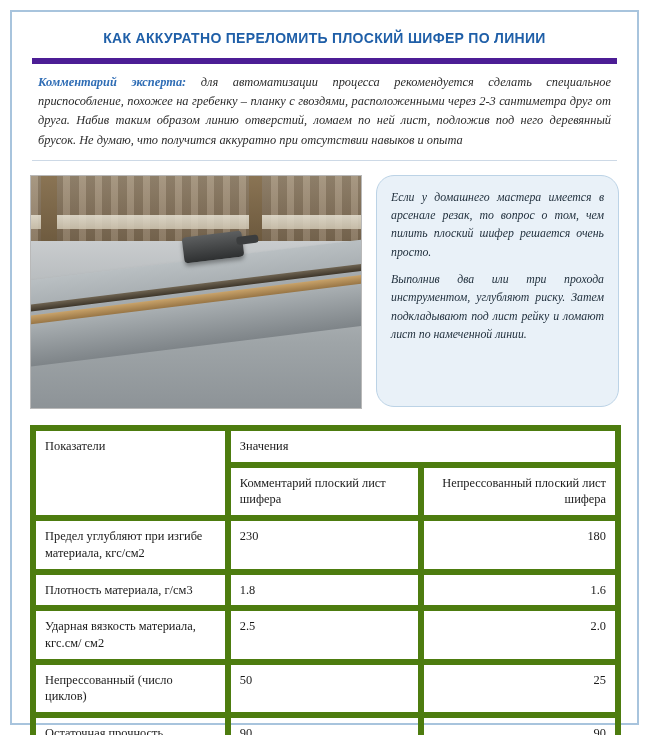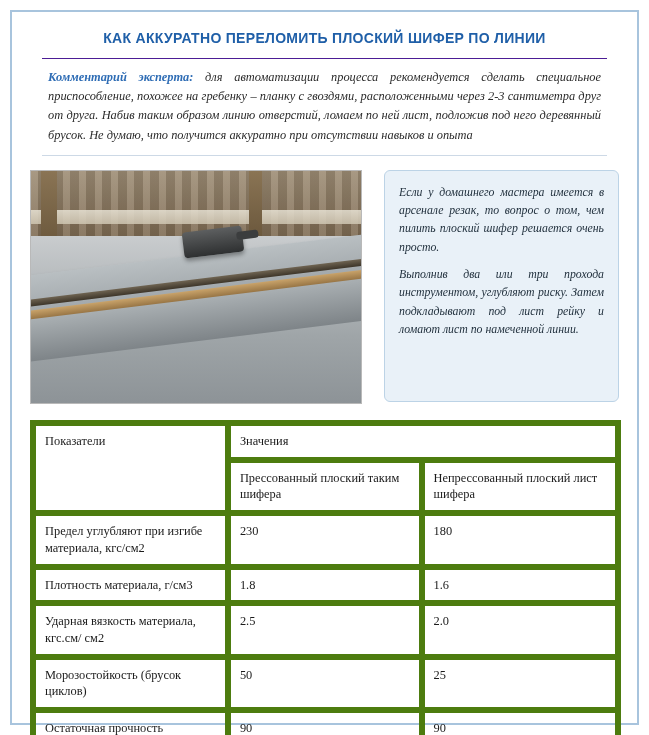--- a/index.html
+++ b/index.html
@@ -31,22 +31,22 @@
   .title {
     text-align: center;
     color: #1f5fa8;
     font-family: "Liberation Sans", sans-serif;
     font-weight: bold;
     font-size: 14px;
     letter-spacing: 0.3px;
     padding: 18px 20px 12px 20px;
   }
   .comment-box {
-    margin: 0 30px;
-    border-top: 1px solid #4c1d95;
+    margin: 0 20px;
+    border-top: 6px solid #4c1d95;
     border-bottom: 1px solid #cdd9e6;
     padding: 9px 6px 10px 6px;
     font-size: 12.4px;
     line-height: 1.55;
     text-align: justify;
     font-style: italic;
     color: #2b2b2b;
   }
   .comment-box .lead {
     color: #2f6db5;
@@ -164,48 +164,47 @@
     height: 30%;
     background: linear-gradient(#8a7454, #6a573c);
   }
 
   .note {
     box-sizing: border-box;
     flex: 1 1 auto;
     min-height: 232px;
     background: #e9f1f8;
     border: 1px solid #bcd3e6;
-    border-radius: 6px;
+    border-radius: 18px;
     padding: 12px 14px;
     font-size: 11.8px;
     line-height: 1.55;
     text-align: justify;
     color: #23323f;
     font-style: italic;
-    margin-left: 8px;
   }
   .note p { margin: 0 0 9px 0; }
   .note p:last-child { margin-bottom: 0; }
 
   table.spec {
     border-collapse: collapse;
     margin: 8px 18px 0 18px;
     width: 591px;
     font-size: 12.4px;
     color: #1b1b1b;
   }
   table.spec td {
     border: 6px solid #4d7c0f;
     padding: 7px 9px;
     vertical-align: top;
     line-height: 1.35;
   }
   td.c1 { width: 195px; }
   td.c2 { width: 198px; }
-  td.c3 { width: 198px; }
+  td.c3 { width: 198px; text-align: right; }
   .hrow td { background: #ffffff; }
 </style>
 </head>
 <body>
 
 <div class="page">
   <div class="frame">
 
     <div class="title">КАК АККУРАТНО ПЕРЕЛОМИТЬ ПЛОСКИЙ ШИФЕР ПО ЛИНИИ</div>
 
@@ -234,41 +233,41 @@
       </div>
     </div>
 
     <table class="spec">
       <tbody>
         <tr class="hrow">
           <td class="c1" rowspan="2">Показатели</td>
           <td colspan="2">Значения</td>
         </tr>
         <tr class="hrow">
-          <td class="c2">Прессованный плоский таким шифера</td>
+          <td class="c2">Комментарий плоский лист шифера</td>
           <td class="c3">Непрессованный плоский лист шифера</td>
         </tr>
 
         <tr>
           <td class="c1">Предел углубляют при изгибе материала, кгс/см2</td>
           <td class="c2">230</td>
           <td class="c3">180</td>
         </tr>
         <tr>
           <td class="c1">Плотность материала, г/см3</td>
           <td class="c2">1.8</td>
           <td class="c3">1.6</td>
         </tr>
         <tr>
           <td class="c1">Ударная вязкость материала, кгс.см/ см2</td>
           <td class="c2">2.5</td>
           <td class="c3">2.0</td>
         </tr>
         <tr>
-          <td class="c1">Морозостойкость (брусок циклов)</td>
+          <td class="c1">Непрессованный (число циклов)</td>
           <td class="c2">50</td>
           <td class="c3">25</td>
         </tr>
         <tr>
           <td class="c1">Остаточная прочность материала, %</td>
           <td class="c2">90</td>
           <td class="c3">90</td>
         </tr>
       </tbody>
     </table>

